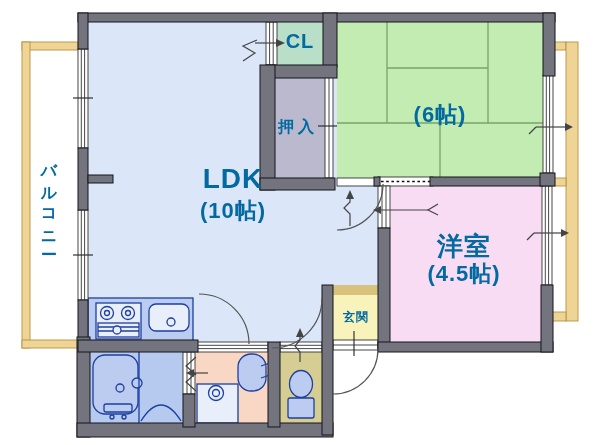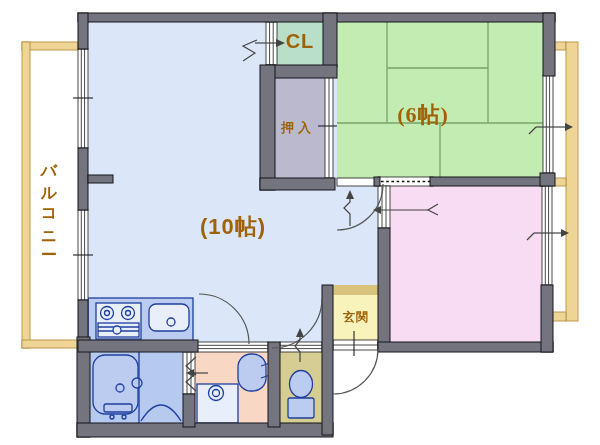--- a/index.html
+++ b/index.html
@@ -1,19 +1,19 @@
 <!DOCTYPE html>
 <html><head>
 <meta charset="utf-8">
 <style>
   html,body{margin:0;padding:0;background:#ffffff;}
   .plan{position:relative;width:600px;height:445px;background:#ffffff;overflow:hidden;
         font-family:"Liberation Sans","DejaVu Sans",sans-serif;}
   .plan svg{position:absolute;left:0;top:0;}
-  .lbl{position:absolute;transform:translate(-50%,-50%);font-weight:600;color:#a16207;
+  .lbl{position:absolute;transform:translate(-50%,-50%);font-weight:600;color:#0369a1;
        white-space:nowrap;line-height:1;letter-spacing:1px;}
   .lbl.vert{writing-mode:vertical-rl;text-orientation:upright;letter-spacing:5px;}
   .wall{stroke:#15151a;stroke-width:1;}
   .win{fill:#ffffff;stroke:#333;stroke-width:0.9;}
   .wline{stroke:#333;stroke-width:0.9;fill:none;}
   .tick{stroke:#222;stroke-width:1.1;fill:none;}
   .arc{fill:none;stroke:#555;stroke-width:1.2;}
   .ann{fill:none;stroke:#444;stroke-width:1.2;}
   .ah{fill:#444;stroke:none;}
   .dash{stroke:#111;stroke-width:1.6;stroke-dasharray:2.6 2.6;fill:none;}
@@ -192,18 +192,21 @@
     <polygon class="ah" points="186,373 194,369 194,377"></polygon>
     <path class="ann" d="M196,357 L186,366 L196,375 M196,373 L186,382 L196,391"></path>
     <line class="tick" x1="73" y1="98" x2="93" y2="98"></line>
     <line class="tick" x1="73" y1="255" x2="93" y2="255"></line>
     <line class="tick" x1="354" y1="331" x2="354" y2="356"></line>
     <line class="tick" x1="318" y1="126" x2="337" y2="126"></line>
   </g>
 </svg>
 
   <div class="lbl vert" style="left:49px;top:201px;font-size:16px;">バルコニー</div>
-  <div class="lbl" style="left:233px;top:211px;font-size:22px;margin-top:16px;">(10帖)</div>
+  <div class="lbl" style="left:233px;top:179px;font-size:28px;">LDK</div>
+  <div class="lbl" style="left:233px;top:211px;font-size:22px;">(10帖)</div>
   <div class="lbl" style="left:300px;top:41px;font-size:20px;">CL</div>
-  <div class="lbl" style="left:298px;top:127px;font-size:13px;letter-spacing:4px;">押入</div>
-  <div class="lbl" style="left:423px;top:115px;font-size:22px;font-family:Liberation Serif, serif;">(6帖)</div>
+  <div class="lbl" style="left:298px;top:127px;font-size:16px;letter-spacing:4px;">押入</div>
+  <div class="lbl" style="left:440px;top:115px;font-size:22px;">(6帖)</div>
+  <div class="lbl" style="left:464px;top:246px;font-size:26px;">洋室</div>
+  <div class="lbl" style="left:464px;top:274px;font-size:22px;">(4.5帖)</div>
   <div class="lbl" style="left:356px;top:317px;font-size:12px;">玄関</div>
 </div>
 
 </body></html>

